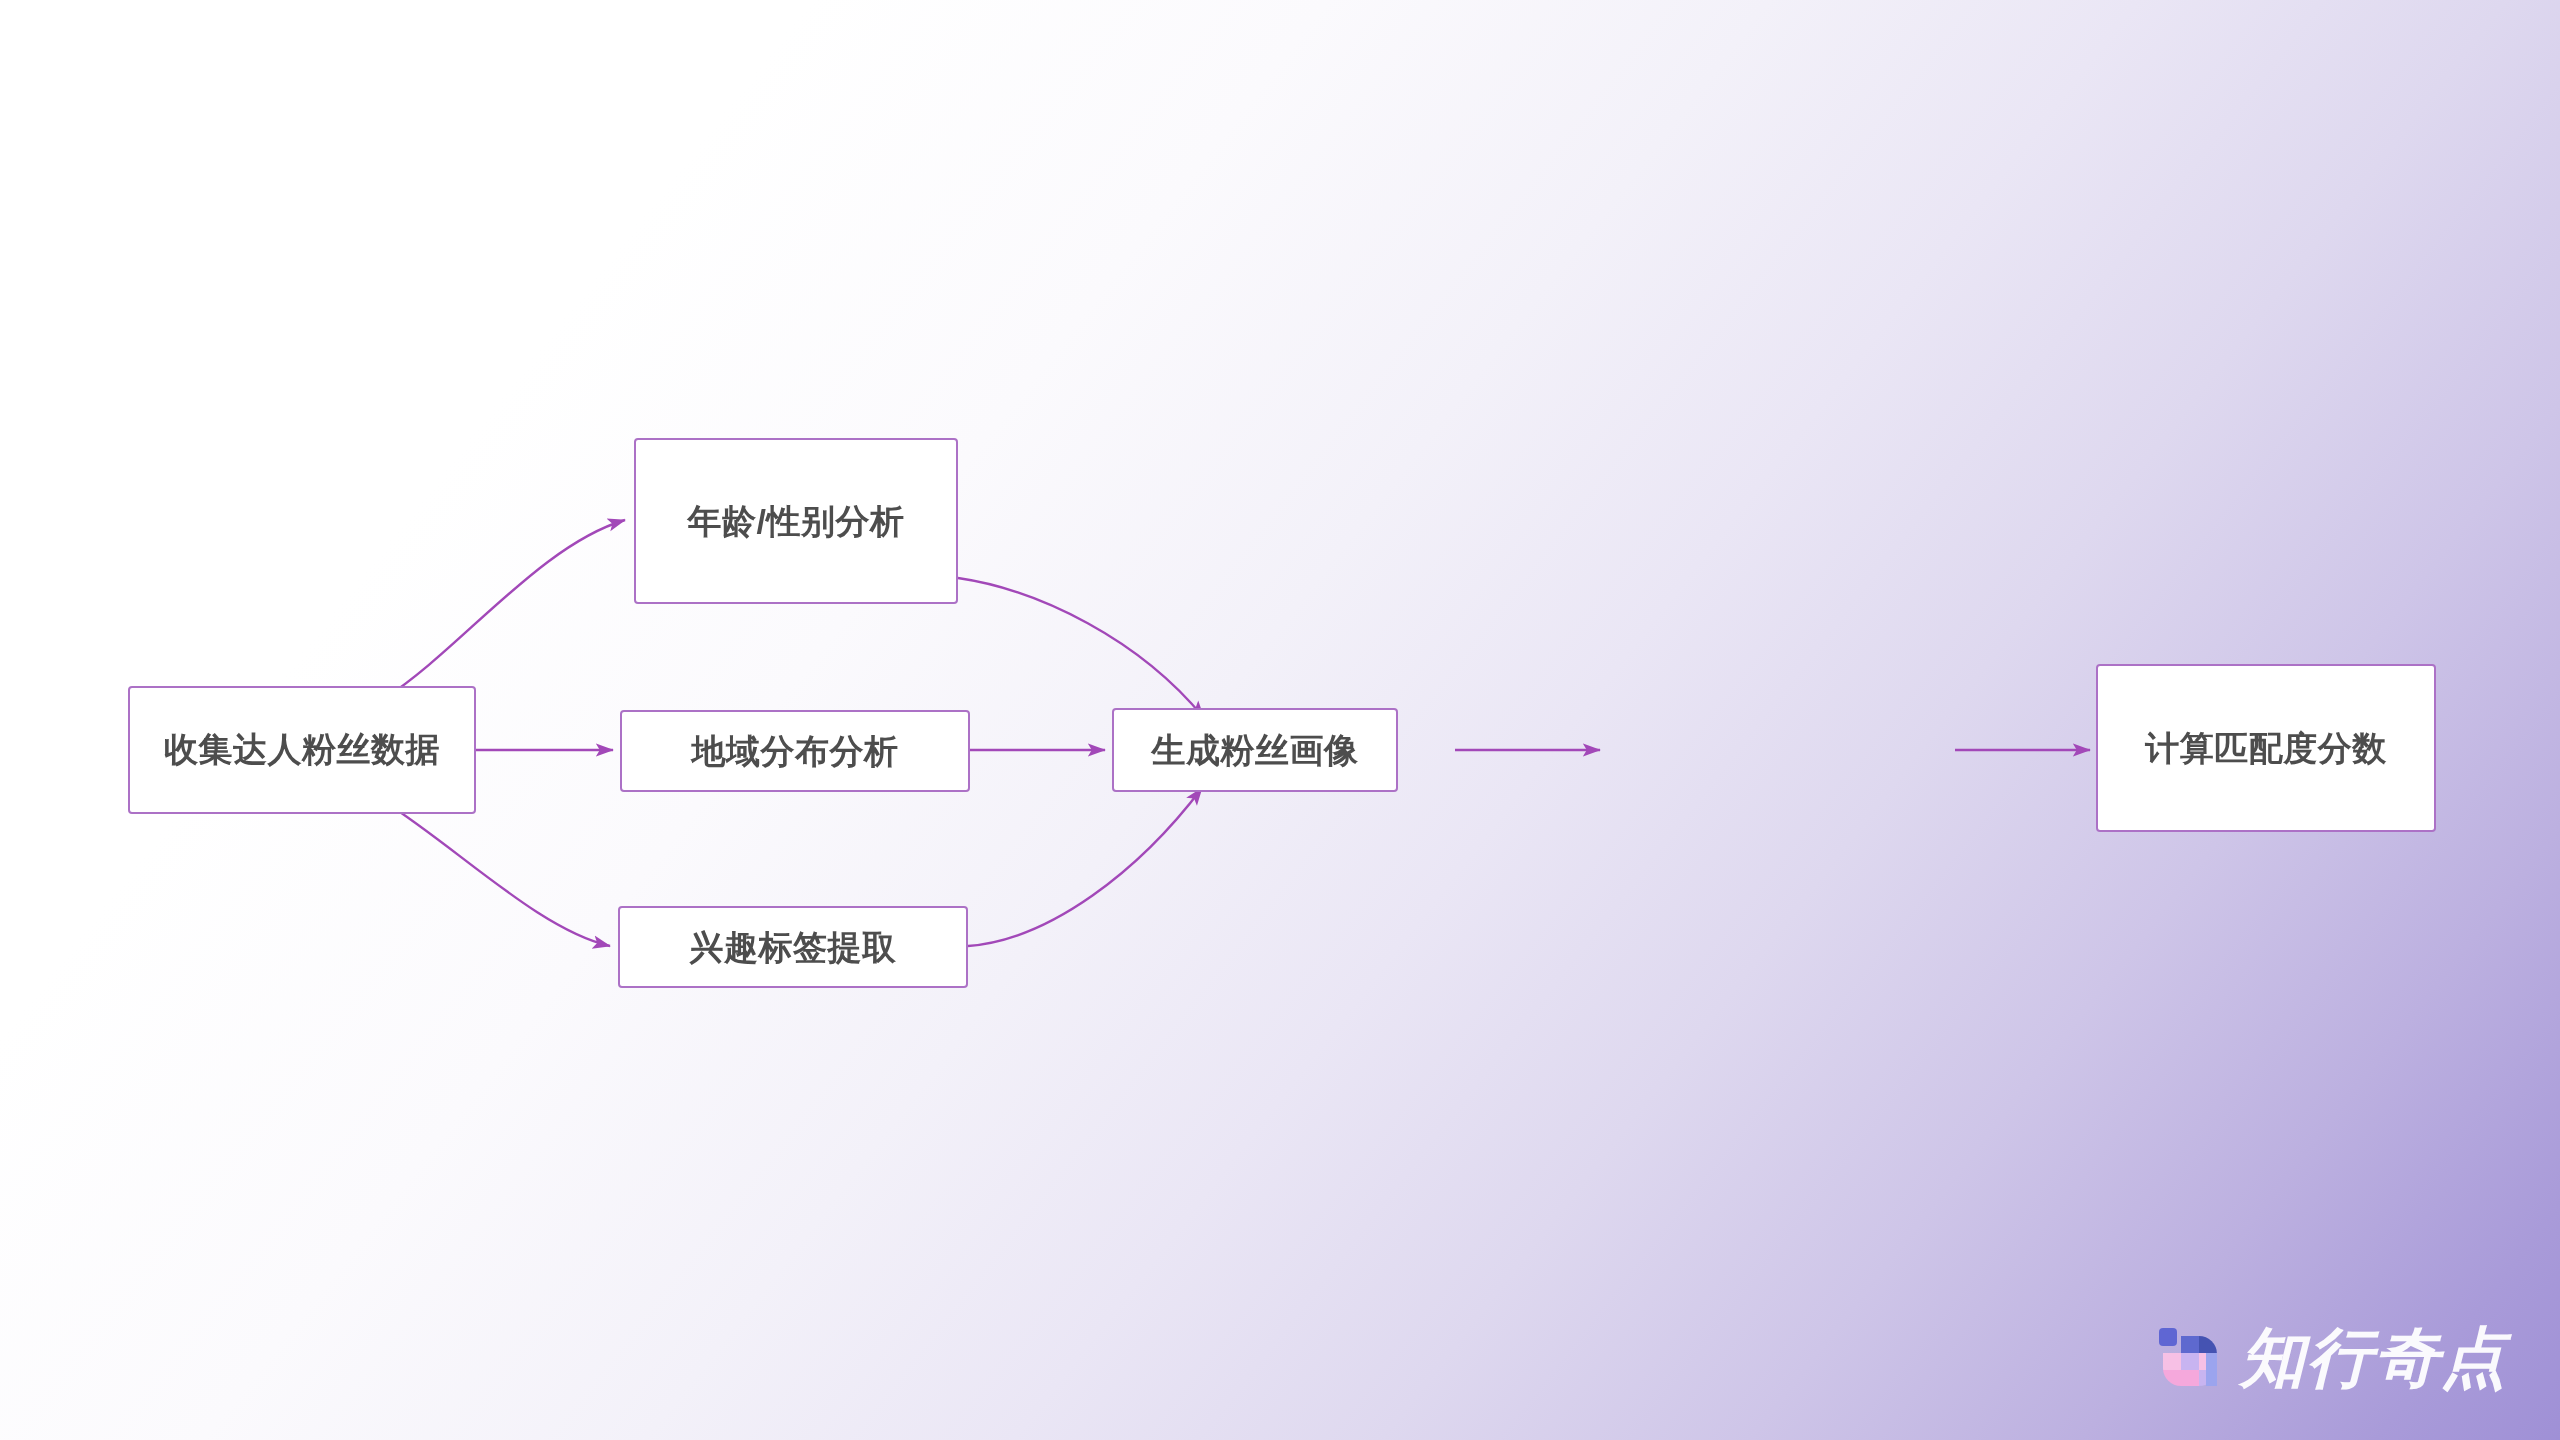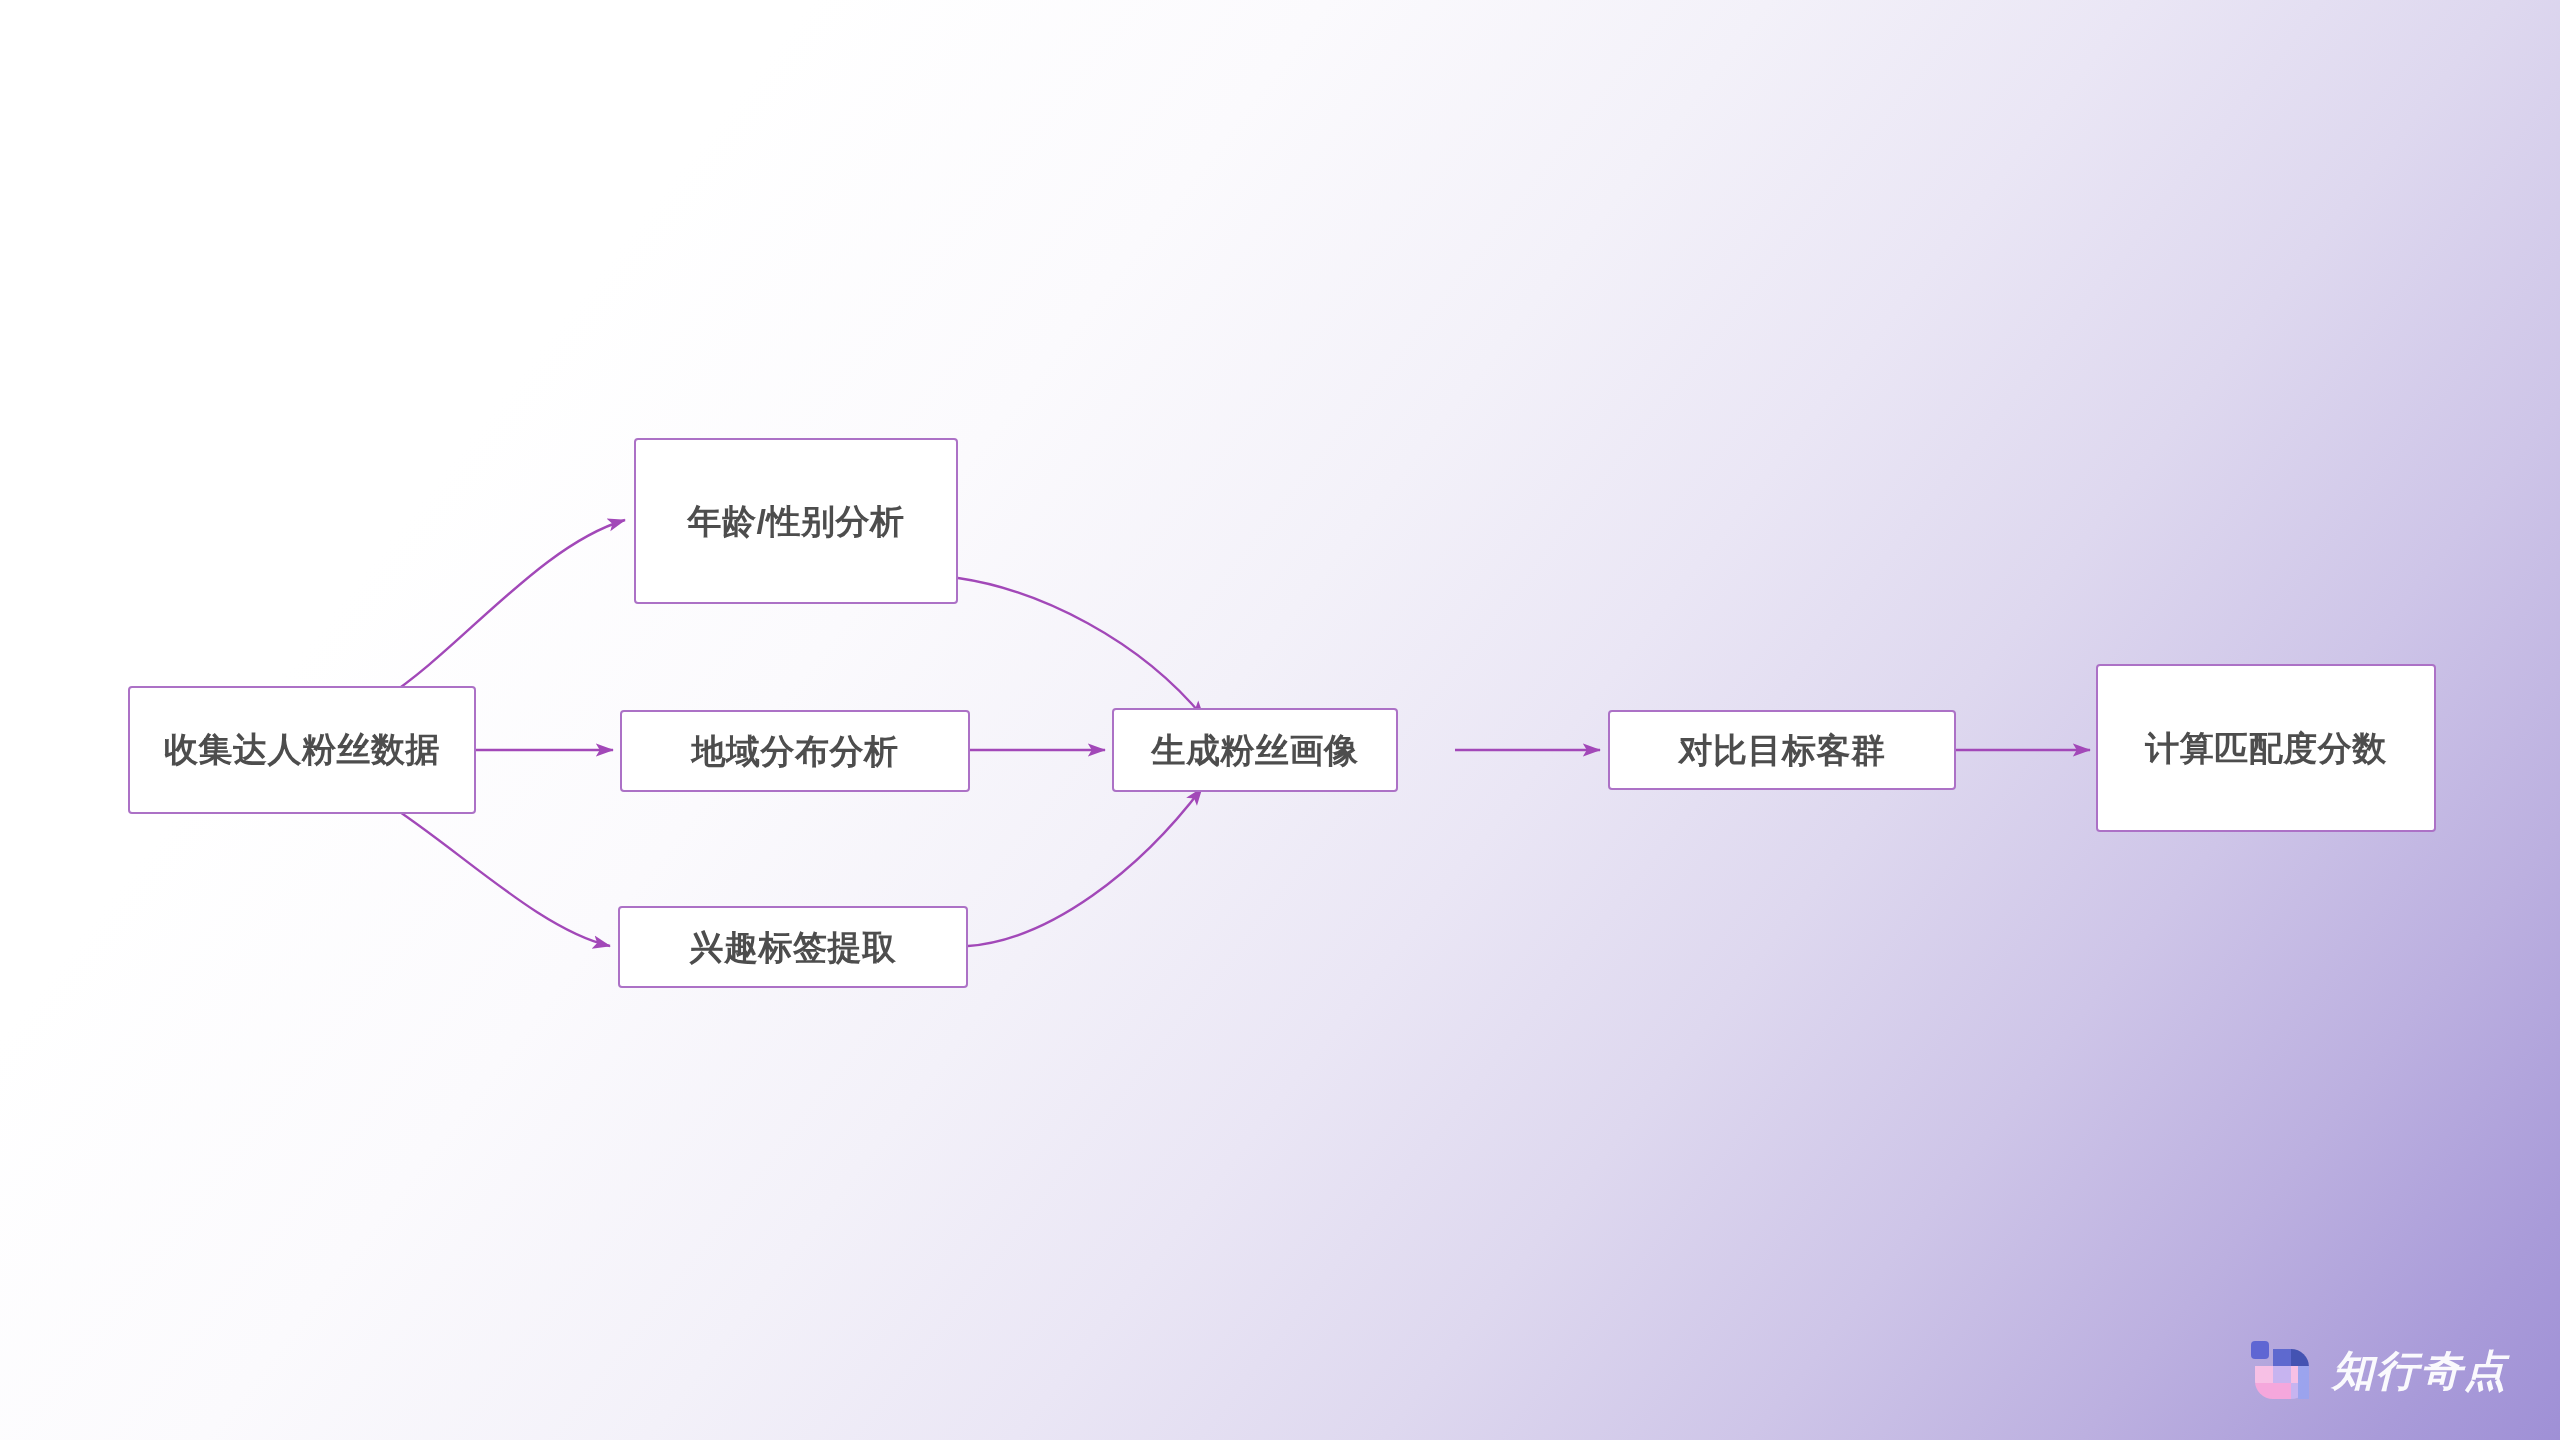--- a/index.html
+++ b/index.html
@@ -73,21 +73,21 @@
     opacity: 0.95;
   }
   #watermark .wm-logo {
     width: 62px;
     height: 62px;
     position: relative;
     flex: none;
   }
   #watermark .wm-text {
     color: #ffffff;
-    font-size: 42px;
+    font-size: 65px;
     font-weight: bold;
     font-style: italic;
     letter-spacing: 2px;
     white-space: nowrap;
     font-family: "Liberation Sans", "DejaVu Sans", sans-serif;
   }
 </style>
 </head>
 <body>
 
@@ -130,23 +130,20 @@
   </div>
 
   <div class="node" style="left:618px; top:906px; width:350px; height:82px;justify-content:center;">
     <span>兴趣标签提取</span>
   </div>
 
   <div class="node" style="left:1112px; top:708px; width:286px; height:84px;">
     <span>生成粉丝画像</span>
   </div>
 
-  <div class="node" style="left:1608px; top:710px; width:348px; height:80px;">
-    <span>对比目标客群</span>
-  </div>
 
   <div class="node" style="left:2096px; top:664px; width:340px; height:168px;">
     <span>计算匹配度分数</span>
   </div>
 
   <div id="watermark">
     <div class="wm-logo">
       <svg viewBox="0 0 62 62" width="62" height="62" xmlns="http://www.w3.org/2000/svg">
 
         <rect x="1" y="1" width="18" height="18" rx="4" fill="#5b63d3"></rect>

